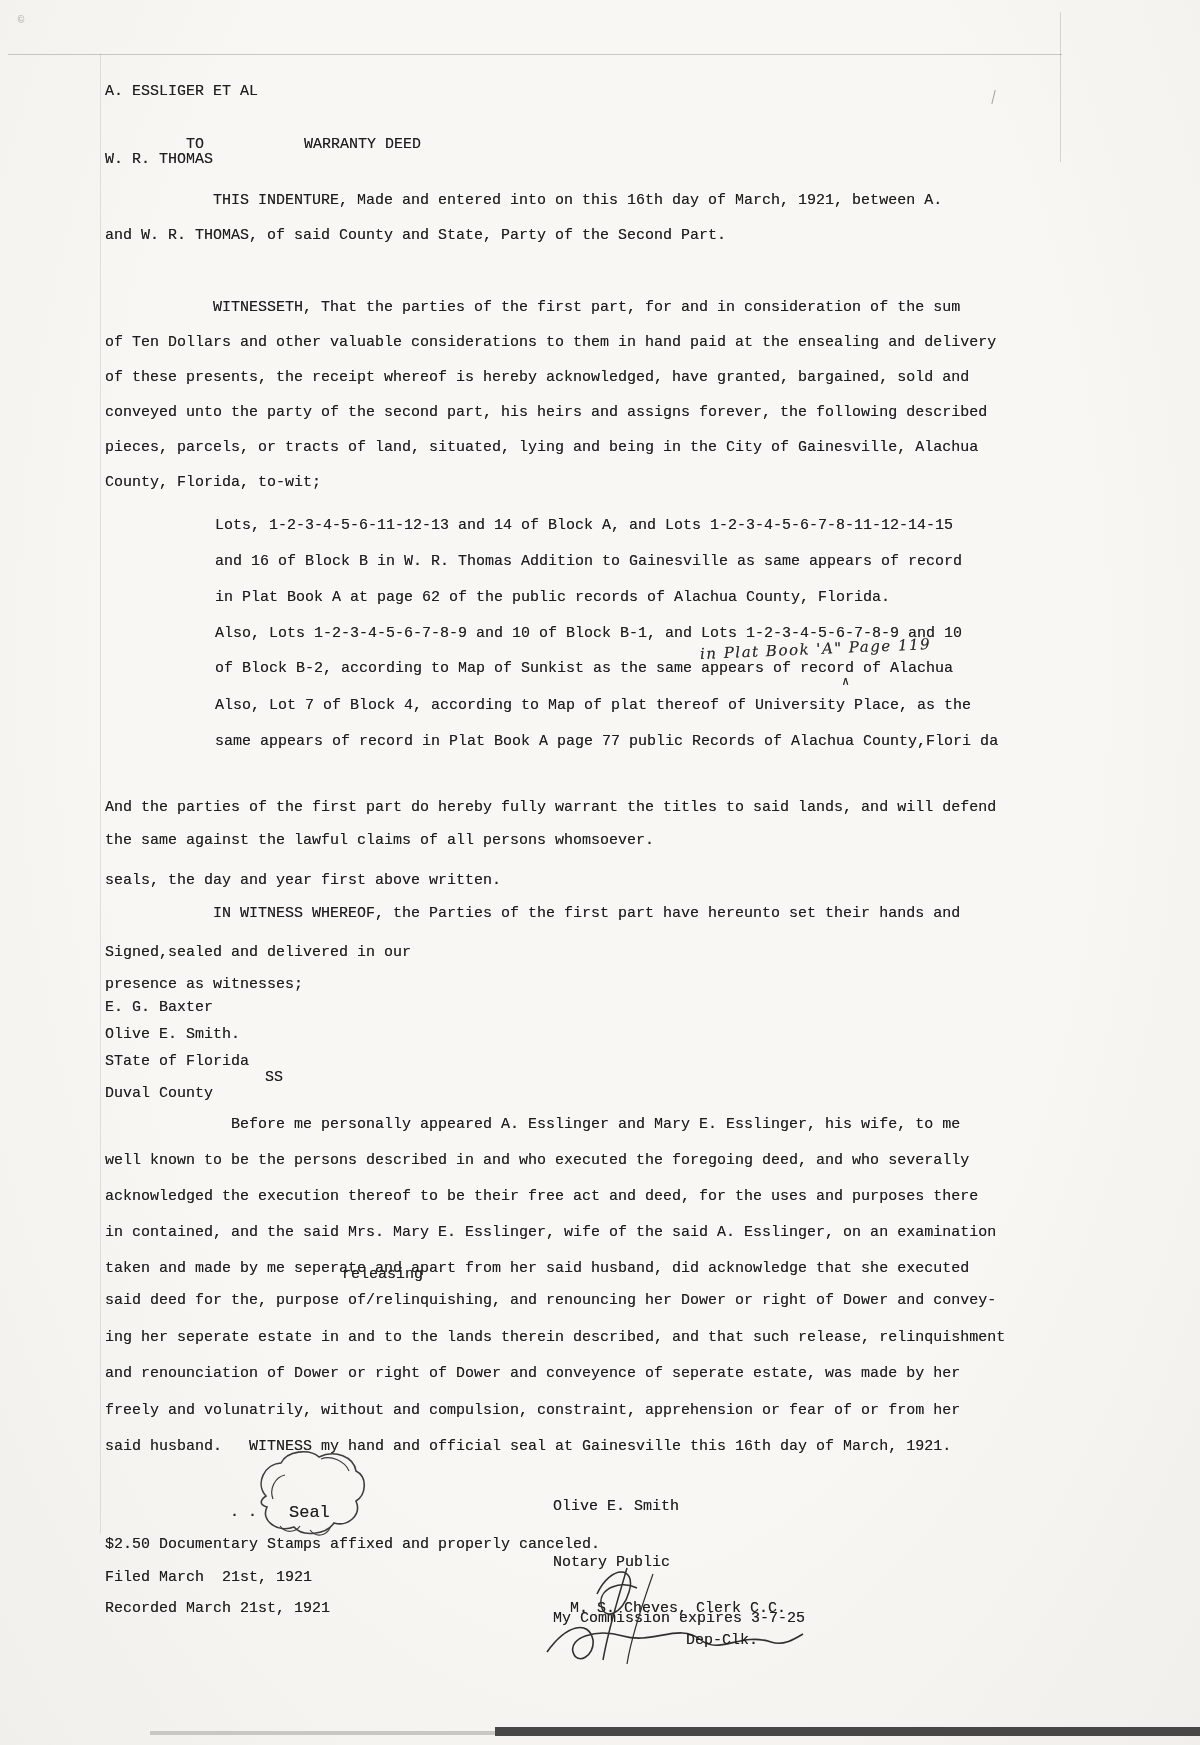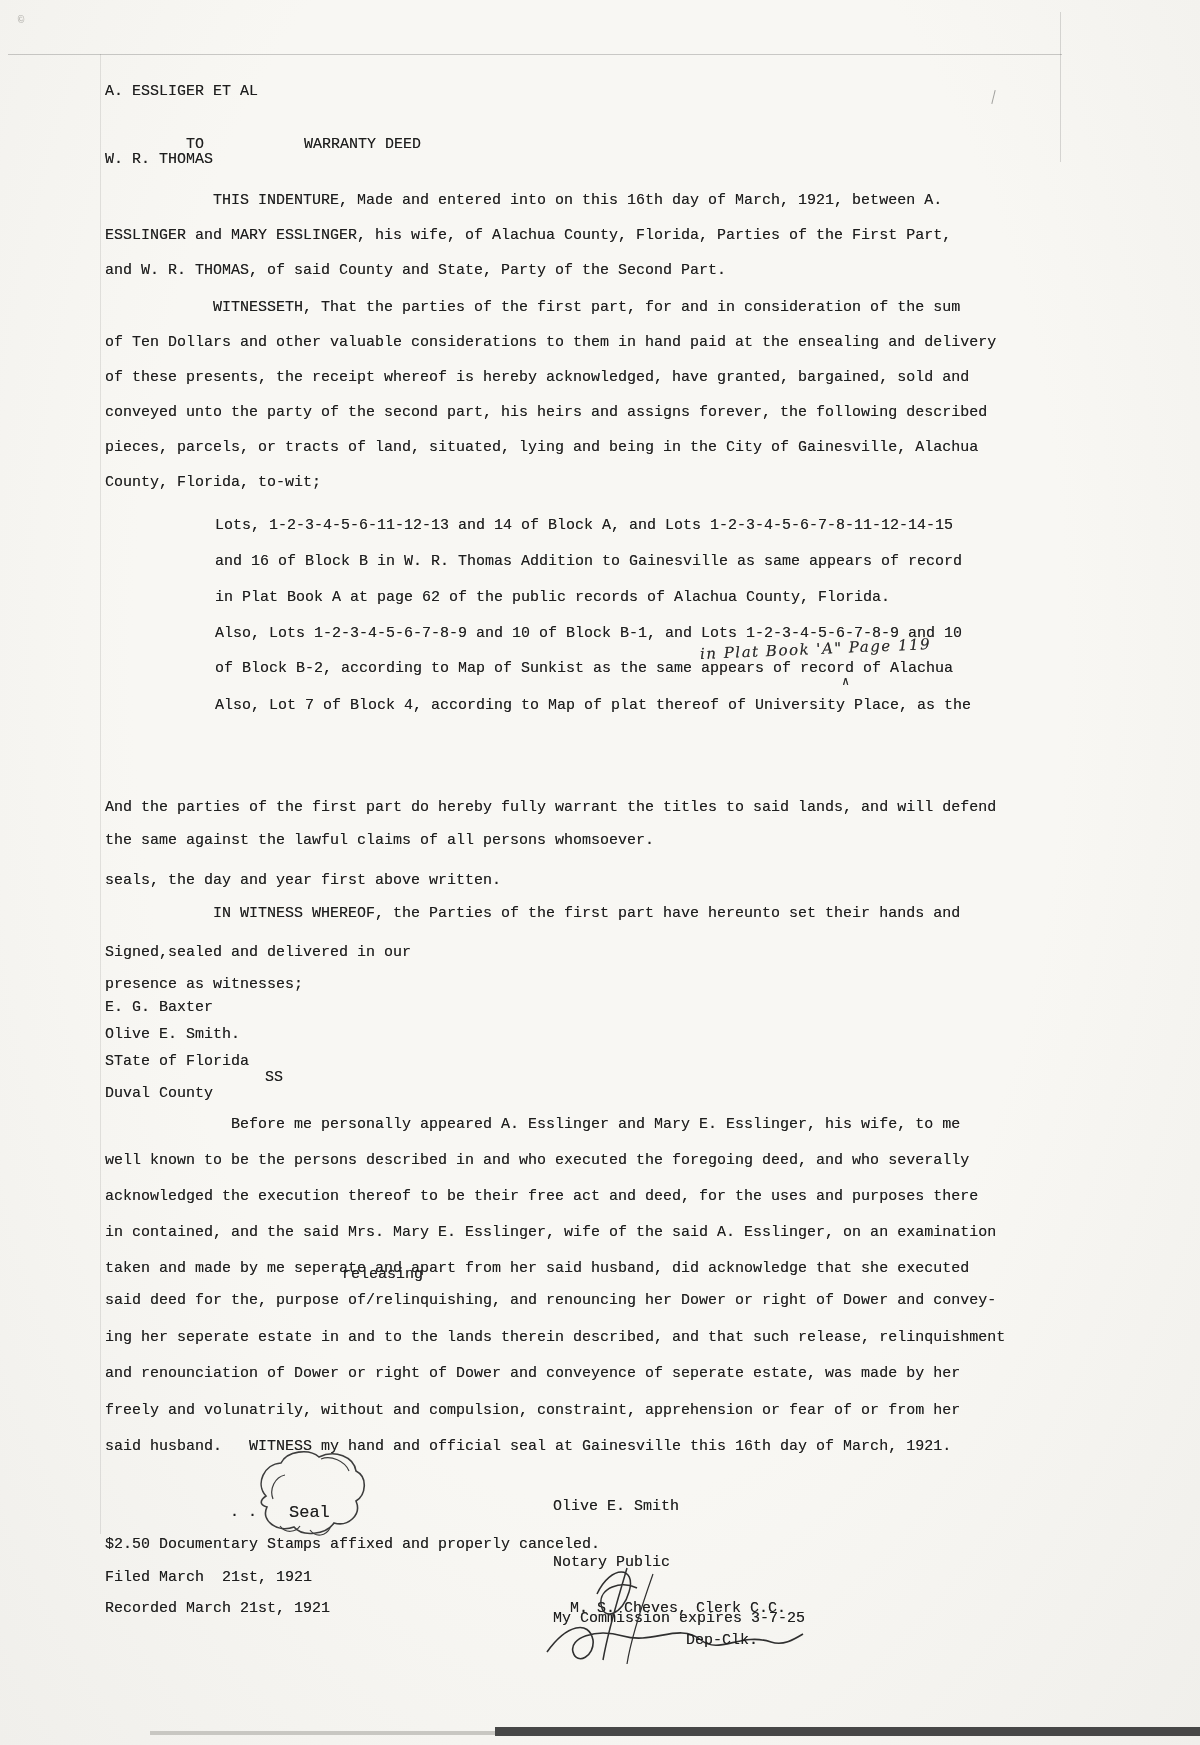--- a/index.html
+++ b/index.html
@@ -50,29 +50,29 @@
   <div class="artifact" style="left:993px;top:90px;width:1px;height:14px;background:rgba(0,0,0,.35);transform:rotate(14deg)"></div>
   <div class="artifact" style="left:495px;top:1727px;width:705px;height:9px;background:#474747"></div>
   <div class="artifact" style="left:150px;top:1731px;width:345px;height:4px;background:#c8c7c2"></div>
 
   <div class="abs" style="left:105px;top:83px">A. ESSLIGER ET AL</div>
   <div class="abs" style="left:150px;top:119px">
     <span>TO</span><span class="caption-title">WARRANTY DEED</span>
   </div>
   <div class="abs" style="left:105px;top:151px">W. R. THOMAS</div>
 
-  <div class="abs g35" style="left:105px;top:191px"><div class="tline">            THIS INDENTURE, Made and entered into on this 16th day of March, 1921, between A.</div><div class="tline">ESSLINGER and MARY ESSLINGER, his wife, of Alachua County, Florida, Parties of the First Part,</div><div class="tline">and W. R. THOMAS, of said County and State, Party of the Second Part.</div></div>
+  <div class="abs g35" style="left:105px;top:191px"><div class="tline">            THIS INDENTURE, Made and entered into on this 16th day of March, 1921, between A.</div><div class="tline">and W. R. THOMAS, of said County and State, Party of the Second Part.</div></div>
 
   <div class="abs g35" style="left:105px;top:298px"><div class="tline">            WITNESSETH, That the parties of the first part, for and in consideration of the sum</div><div class="tline">of Ten Dollars and other valuable considerations to them in hand paid at the ensealing and delivery</div><div class="tline">of these presents, the receipt whereof is hereby acknowledged, have granted, bargained, sold and</div><div class="tline">conveyed unto the party of the second part, his heirs and assigns forever, the following described</div><div class="tline">pieces, parcels, or tracts of land, situated, lying and being in the City of Gainesville, Alachua</div><div class="tline">County, Florida, to-wit;</div></div>
 
   <div class="abs g36" style="left:215px;top:516px"><div class="tline">Lots, 1-2-3-4-5-6-11-12-13 and 14 of Block A, and Lots 1-2-3-4-5-6-7-8-11-12-14-15</div><div class="tline">and 16 of Block B in W. R. Thomas Addition to Gainesville as same appears of record</div><div class="tline">in Plat Book A at page 62 of the public records of Alachua County, Florida.</div><div class="tline">Also, Lots 1-2-3-4-5-6-7-8-9 and 10 of Block B-1, and Lots 1-2-3-4-5-6-7-8-9 and 10</div></div>
   <div class="abs handnote" style="left:700px;top:640px">in Plat Book 'A" Page 119</div>
   <div class="abs" style="left:215px;top:660px">of Block B-2, according to Map of Sunkist as the same appears of record of Alachua</div>
   <div class="abs caret" style="left:842px;top:674px">∧</div>
-  <div class="abs g36" style="left:215px;top:696px"><div class="tline">Also, Lot 7 of Block 4, according to Map of plat thereof of University Place, as the</div></div>
+  <div class="abs g36" style="left:215px;top:696px"><div class="tline">Also, Lot 7 of Block 4, according to Map of plat thereof of University Place, as the</div><div class="tline">same appears of record in Plat Book A page 77 public Records of Alachua County,Flori da</div></div>
 
   <div class="abs g33" style="left:105px;top:798px"><div class="tline">And the parties of the first part do hereby fully warrant the titles to said lands, and will defend</div><div class="tline">the same against the lawful claims of all persons whomsoever.</div></div>
 
   <div class="abs g33" style="left:105px;top:871px"><div class="tline">seals, the day and year first above written.</div><div class="tline">            IN WITNESS WHEREOF, the Parties of the first part have hereunto set their hands and</div></div>
 
   <div class="abs g32" style="left:105px;top:943px"><div class="tline">Signed,sealed and delivered in our</div><div class="tline">presence as witnesses;</div></div>
   <div class="abs g27" style="left:105px;top:998px"><div class="tline">E. G. Baxter</div><div class="tline">Olive E. Smith.</div></div>
 
   <div class="abs" style="left:105px;top:1053px">STate of Florida</div>
   <div class="abs" style="left:265px;top:1069px">SS</div>

